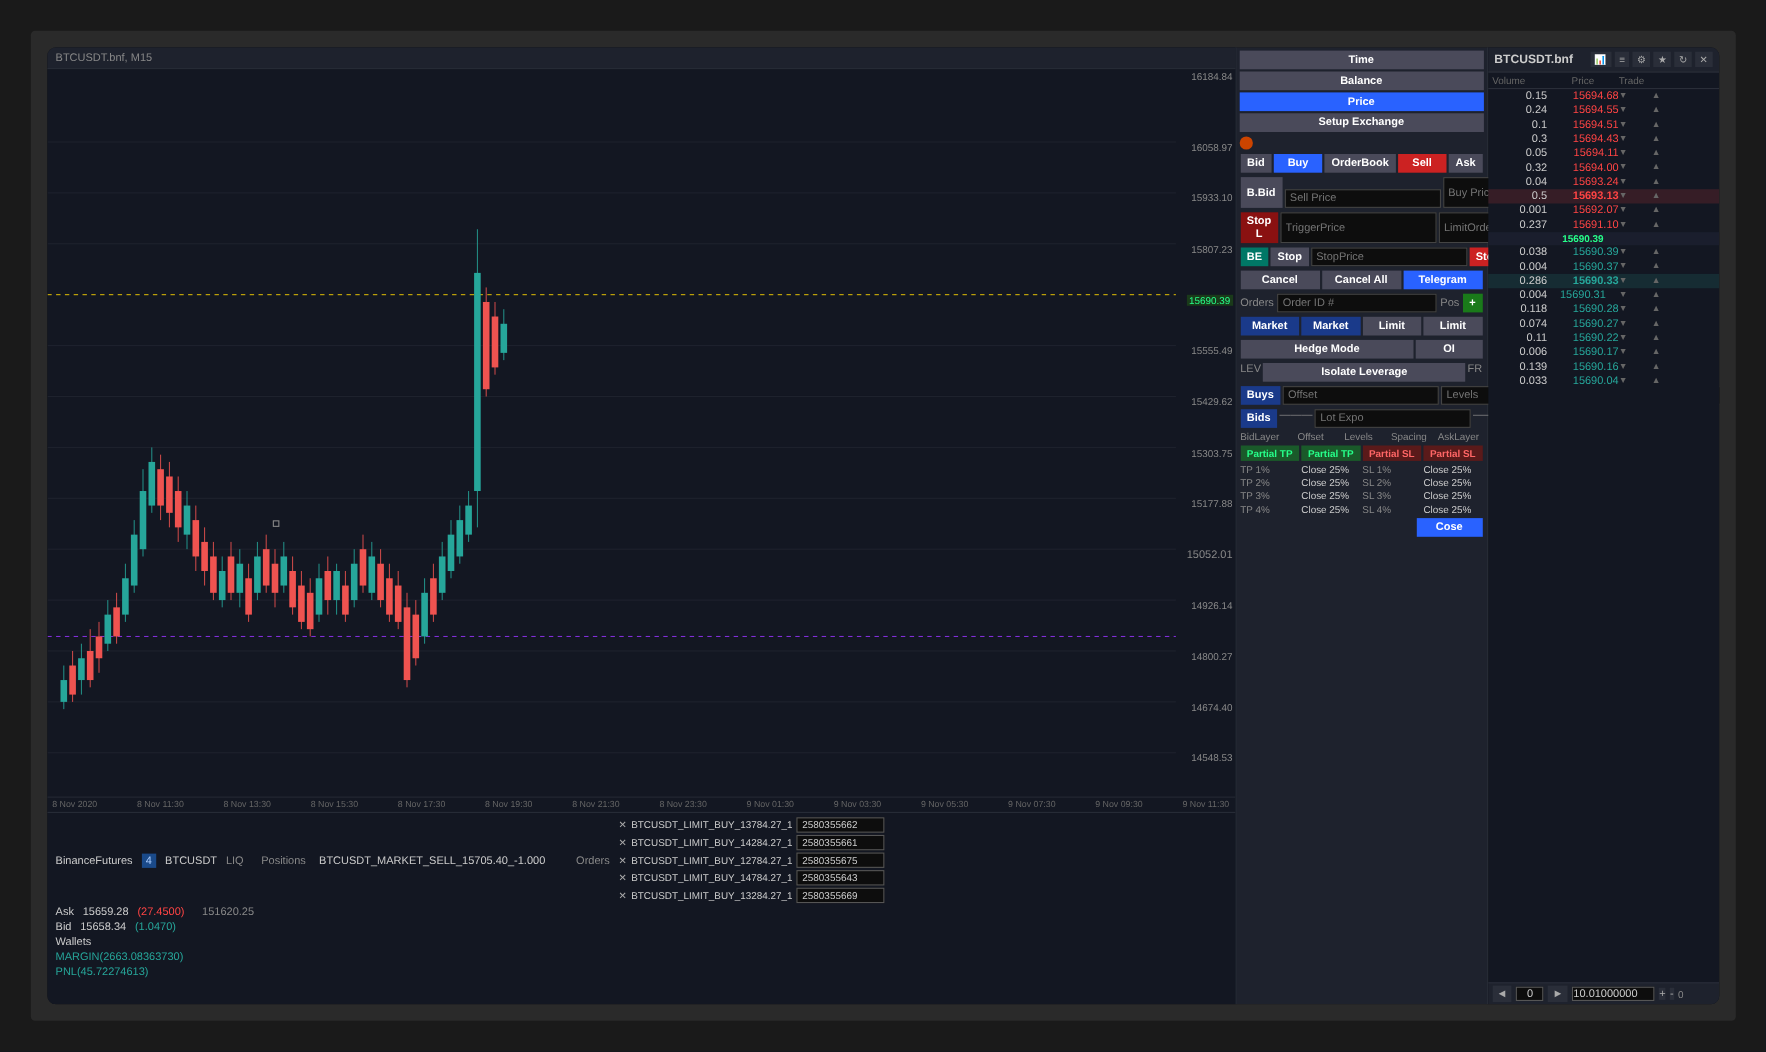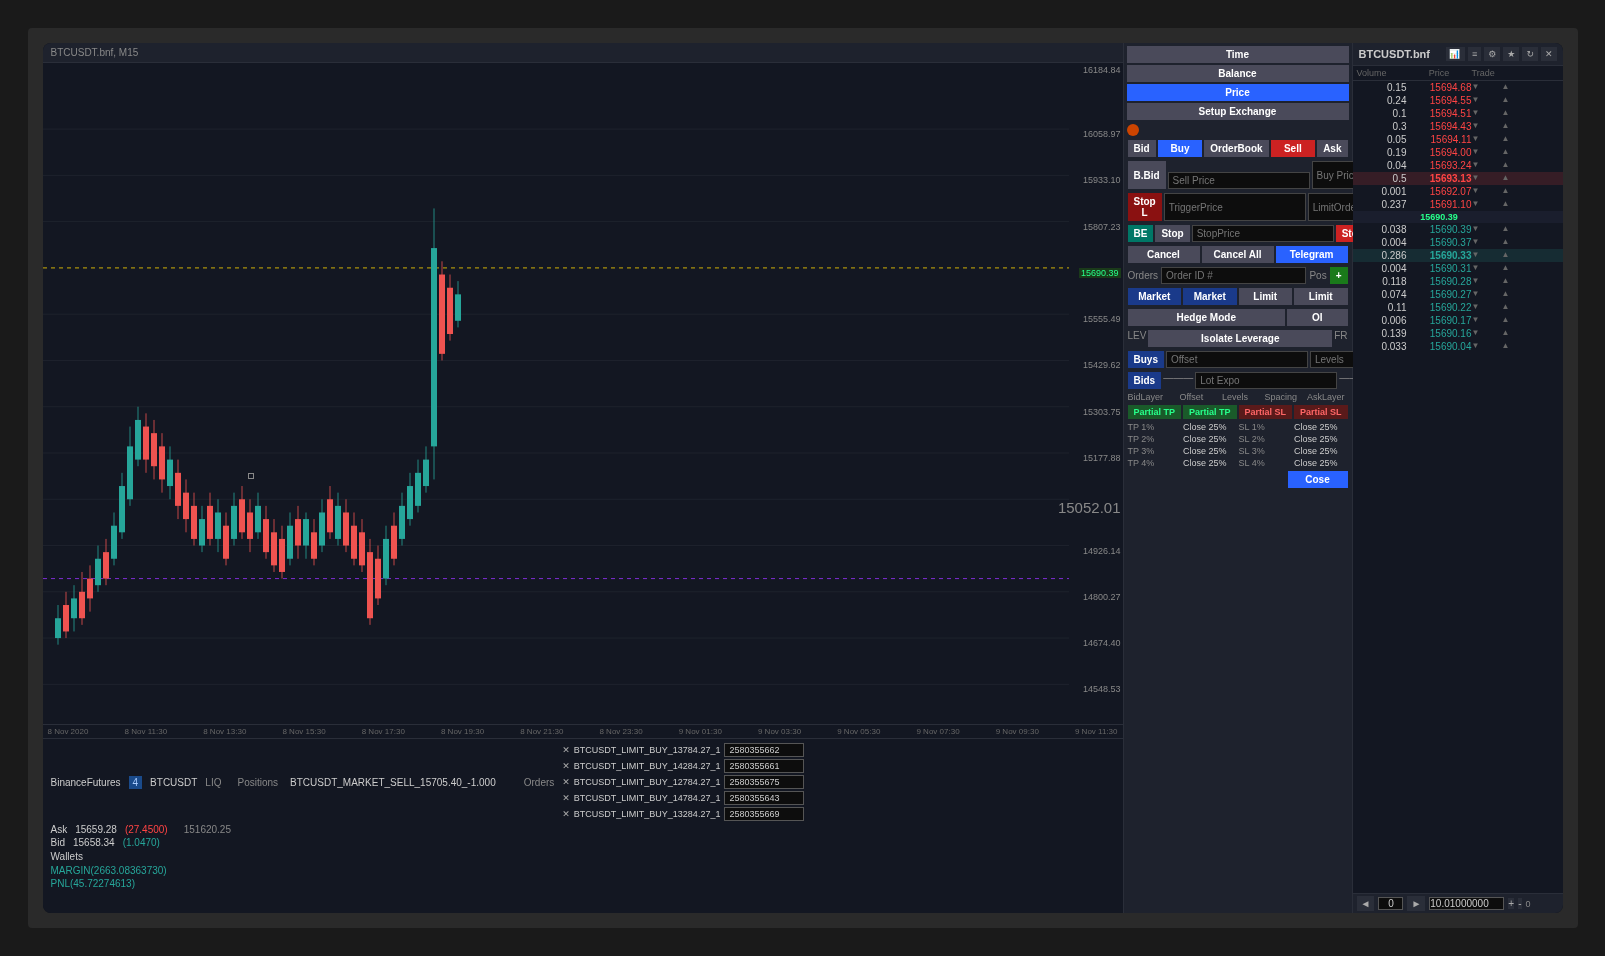--- a/index.html
+++ b/index.html
@@ -169,21 +169,21 @@
 
         <div style="position:absolute; right:2px; top:2px; color:#888; font-size:9px;">16184.84</div>
         <div style="position:absolute; right:2px; top:10%; color:#888; font-size:9px;">16058.97</div>
         <div style="position:absolute; right:2px; top:17%; color:#888; font-size:9px;">15933.10</div>
         <div style="position:absolute; right:2px; top:24%; color:#888; font-size:9px;">15807.23</div>
         <div style="position:absolute; right:2px; top:31%; color:#26ff8a; font-size:9px; background:#1a3a1a; padding:0 2px;">15690.39</div>
         <div style="position:absolute; right:2px; top:38%; color:#888; font-size:9px;">15555.49</div>
         <div style="position:absolute; right:2px; top:45%; color:#888; font-size:9px;">15429.62</div>
         <div style="position:absolute; right:2px; top:52%; color:#888; font-size:9px;">15303.75</div>
         <div style="position:absolute; right:2px; top:59%; color:#888; font-size:9px;">15177.88</div>
-        <div style="position:absolute; right:2px; top:66%; color:#888; font-size:15px;">15052.01</div>
+        <div style="position:absolute; right:2px; top:66%; color:#888; font-size:10px;">15052.01</div>
         <div style="position:absolute; right:2px; top:73%; color:#888; font-size:9px;">14926.14</div>
         <div style="position:absolute; right:2px; top:80%; color:#888; font-size:9px;">14800.27</div>
         <div style="position:absolute; right:2px; top:87%; color:#888; font-size:9px;">14674.40</div>
         <div style="position:absolute; right:2px; top:94%; color:#888; font-size:9px;">14548.53</div>
 
         <svg style="position:absolute;top:0;left:0;width:100%;height:100%;pointer-events:none;">
 
           <line x1="0" y1="10%" x2="95%" y2="10%" stroke="#2a2e39" stroke-width="0.5"></line>
           <line x1="0" y1="17%" x2="95%" y2="17%" stroke="#2a2e39" stroke-width="0.5"></line>
           <line x1="0" y1="24%" x2="95%" y2="24%" stroke="#2a2e39" stroke-width="0.5"></line>
@@ -623,21 +623,21 @@
           <span class="ob-arrow">▼</span>
           <span class="ob-arrow">▲</span>
         </div>
         <div class="ob-row">
           <span class="ob-vol">0.05</span>
           <span class="ob-price-ask" style="text-align:right;">15694.11</span>
           <span class="ob-arrow">▼</span>
           <span class="ob-arrow">▲</span>
         </div>
         <div class="ob-row">
-          <span class="ob-vol">0.19</span>
+          <span class="ob-vol">0.32</span>
           <span class="ob-price-ask" style="text-align:right;">15694.00</span>
           <span class="ob-arrow">▼</span>
           <span class="ob-arrow">▲</span>
         </div>
         <div class="ob-row">
           <span class="ob-vol">0.04</span>
           <span class="ob-price-ask" style="text-align:right;">15693.24</span>
           <span class="ob-arrow">▼</span>
           <span class="ob-arrow">▲</span>
         </div>
@@ -682,21 +682,21 @@
           <span class="ob-arrow">▲</span>
         </div>
         <div class="ob-row ob-highlight-bid">
           <span class="ob-vol">0.286</span>
           <span class="ob-price-bid" style="text-align:right; font-weight:bold;">15690.33</span>
           <span class="ob-arrow">▼</span>
           <span class="ob-arrow">▲</span>
         </div>
         <div class="ob-row">
           <span class="ob-vol">0.004</span>
-          <span class="ob-price-bid" style="text-align:right;">15690.31</span>
+          <span class="ob-price-bid" style="text-align:center;">15690.31</span>
           <span class="ob-arrow">▼</span>
           <span class="ob-arrow">▲</span>
         </div>
         <div class="ob-row">
           <span class="ob-vol">0.118</span>
           <span class="ob-price-bid" style="text-align:right;">15690.28</span>
           <span class="ob-arrow">▼</span>
           <span class="ob-arrow">▲</span>
         </div>
         <div class="ob-row">

